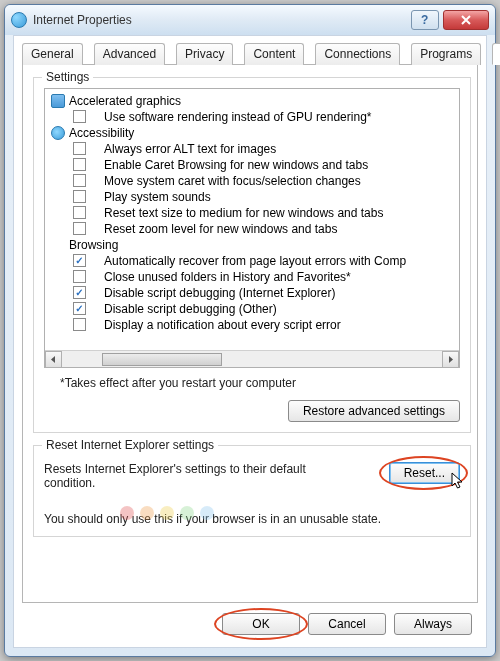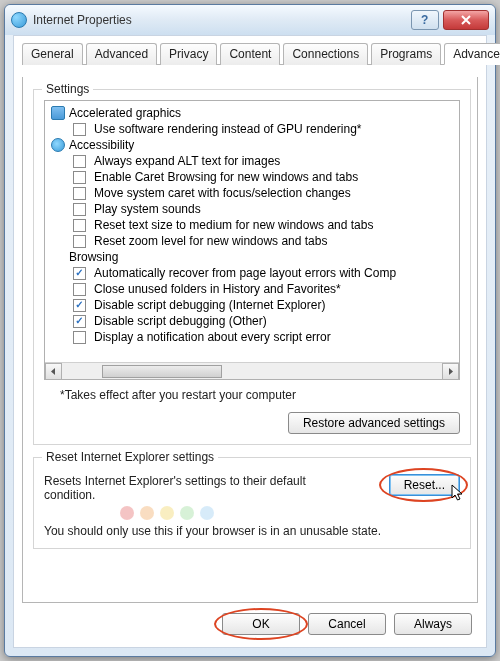--- a/index.html
+++ b/index.html
@@ -20,36 +20,36 @@
 }
 .titlebar .app-icon { width: 16px; height: 16px; border-radius: 50%; background: radial-gradient(circle at 30% 30%, #8fd8ff, #3a9bd8); border: 1px solid #2a7ab0; margin-right: 6px; }
 .titlebar .title { flex: 1; color: #333; }
 .win-btn { height: 20px; border: 1px solid #7a95b0; background: linear-gradient(to bottom, #f0f6fc, #d0e0ef); border-radius: 3px; margin-left: 4px; display: flex; align-items: center; justify-content: center; cursor: default; }
 .help-btn { width: 28px; }
 .close-btn { width: 46px; background: linear-gradient(to bottom, #f3a5a5, #d85a5a 50%, #c43a3a); border-color: #a03030; color: #fff; }
 .win-btn svg { pointer-events: none; }
 
 .content { flex: 1; background: #fff; margin: 0 8px 8px 8px; border: 1px solid #c9d4e2; padding: 6px 8px 10px 8px; display: flex; flex-direction: column; }
 
-.tabs { display: flex; gap: 4px; border-bottom: 1px solid #b5b5b5; margin-bottom: 12px; position: relative; }
+.tabs { display: flex; gap: 12px; border-bottom: 1px solid #b5b5b5; margin-bottom: 0; position: relative; }
 .tab { padding: 3px 8px; border: 1px solid #b5b5b5; border-bottom: none; background: linear-gradient(to bottom, #fdfdfd, #ececec); border-radius: 3px 3px 0 0; margin-right: -1px; position: relative; top: 1px; cursor: default; color: #222; }
 .tab.active { background: #fff; border-bottom: 1px solid #fff; z-index: 2; text-align: center; }
 
 .tabbody { border: 1px solid #b5b5b5; border-top: none; padding: 12px 6px 16px 10px; flex: 1; display: flex; flex-direction: column; }
 
 .fieldset { border: 1px solid #d5d5d5; padding: 10px; position: relative; margin-bottom: 12px; }
 .fieldset > .legend { position: absolute; top: -8px; left: 8px; background: #fff; padding: 0 4px; color: #222; }
 
 .treebox { border: 1px solid #b0b0b0; background: #fff; height: 280px; overflow: hidden; position: relative; }
 .tree { padding: 4px 2px 4px 6px; overflow-y: auto; height: calc(100% - 17px); }
 .cat { display: flex; align-items: center; gap: 4px; padding: 1px 0; }
 .cat .caticon { width: 14px; height: 14px; display: inline-flex; align-items: center; justify-content: center; }
 .cat .caticon.display { background: linear-gradient(#7fbff0,#4a9ad8); border: 1px solid #2a7ab0; border-radius: 2px; }
 .cat .caticon.access { background: radial-gradient(circle at 40% 40%, #8fd8ff, #3a9bd8); border: 1px solid #2a7ab0; border-radius: 50%; }
-.leaf { display: flex; align-items: center; gap: 8px; padding: 1px 0 1px 22px; white-space: nowrap; }
+.leaf { display: flex; align-items: flex-start; gap: 18px; padding: 1px 0 1px 22px; white-space: nowrap; }
 .chk { width: 13px; height: 13px; border: 1px solid #8a8a8a; background: #fff; display: inline-flex; align-items: center; justify-content: center; flex-shrink: 0; }
 .chk.checked::after { content: "✓"; color: #2a70c0; font-size: 10px; line-height: 1; font-weight: bold; }
 .scroll-h { position: absolute; left: 0; right: 0; bottom: 0; height: 17px; background: #efefef; border-top: 1px solid #d0d0d0; display: flex; align-items: center; }
 .scroll-arrow { width: 17px; height: 17px; background: linear-gradient(#f8f8f8,#e0e0e0); border: 1px solid #b0b0b0; display: flex; align-items: center; justify-content: center; }
 .scroll-track { flex: 1; height: 17px; position: relative; }
 .scroll-thumb { position: absolute; left: 40px; top: 2px; width: 120px; height: 13px; background: linear-gradient(#ececec,#d0d0d0); border: 1px solid #a0a0a0; }
 
 .note { margin: 8px 0 10px 16px; color: #222; }
 
 .btn { padding: 3px 14px; border: 1px solid #8a8a8a; background: linear-gradient(to bottom, #fdfdfd, #e6e6e6); border-radius: 3px; cursor: default; min-width: 70px; }
@@ -120,21 +120,21 @@
               <div class="leaf">
                 <span class="chk"></span>
                 <span>Use software rendering instead of GPU rendering*</span>
               </div>
               <div class="cat">
                 <span class="caticon access"></span>
                 <span>Accessibility</span>
               </div>
               <div class="leaf">
                 <span class="chk"></span>
-                <span>Always expand ALT text for images</span>
+                <span>Always error ALT text for images</span>
               </div>
               <div class="leaf">
                 <span class="chk"></span>
                 <span>Enable Caret Browsing for new windows and tabs</span>
               </div>
               <div class="leaf">
                 <span class="chk"></span>
                 <span>Move system caret with focus/selection changes</span>
               </div>
               <div class="leaf">

